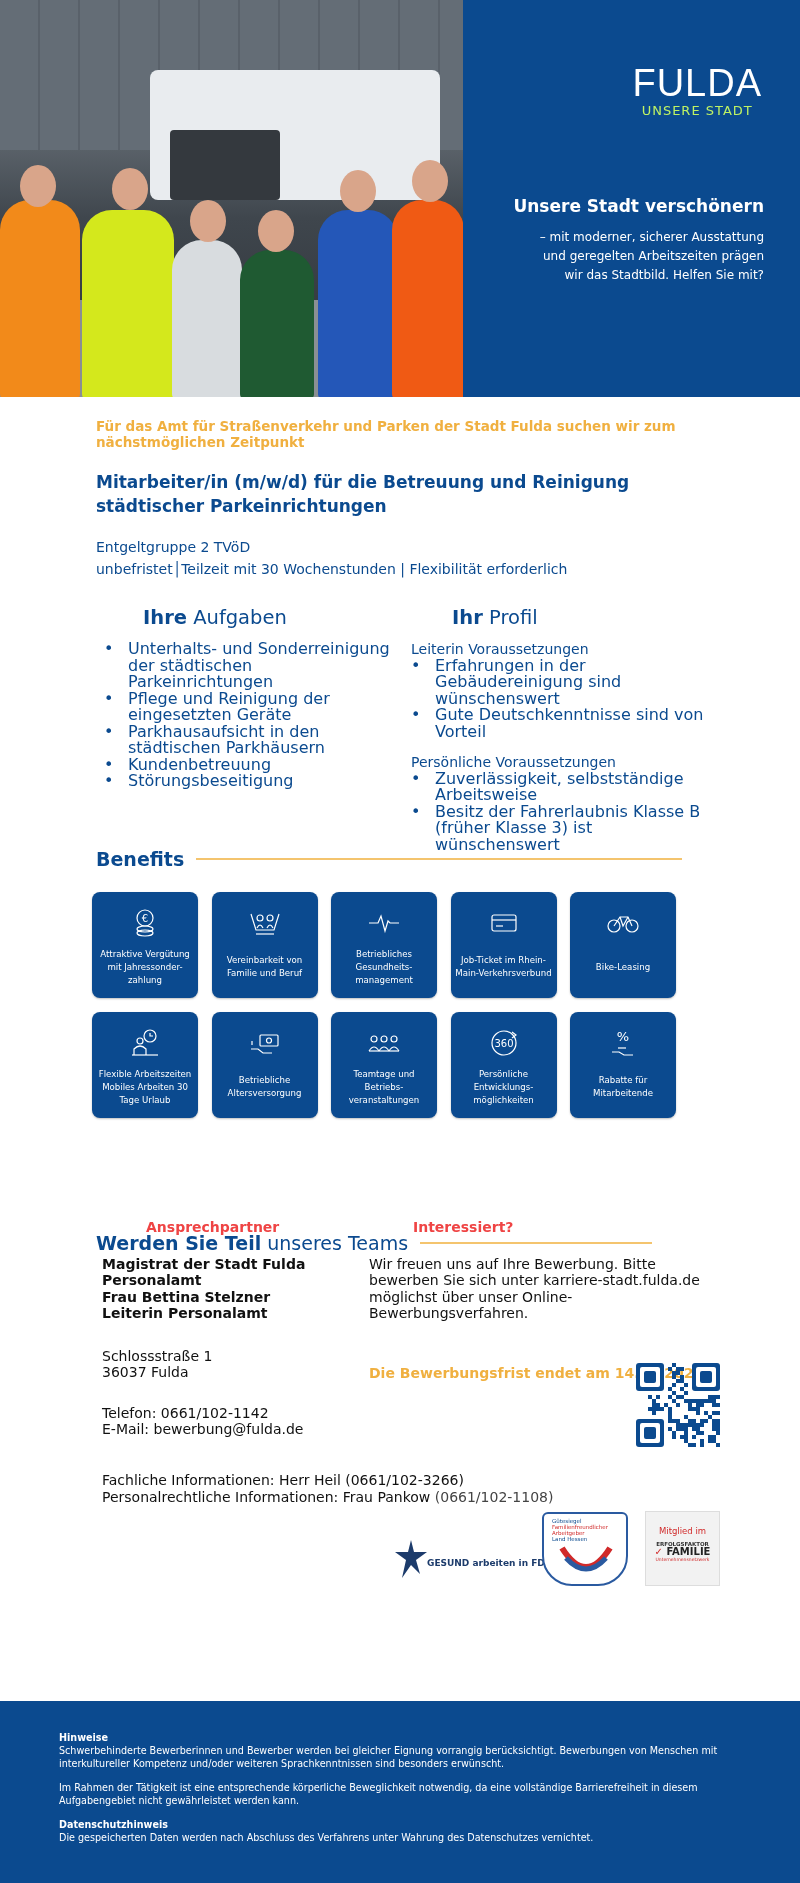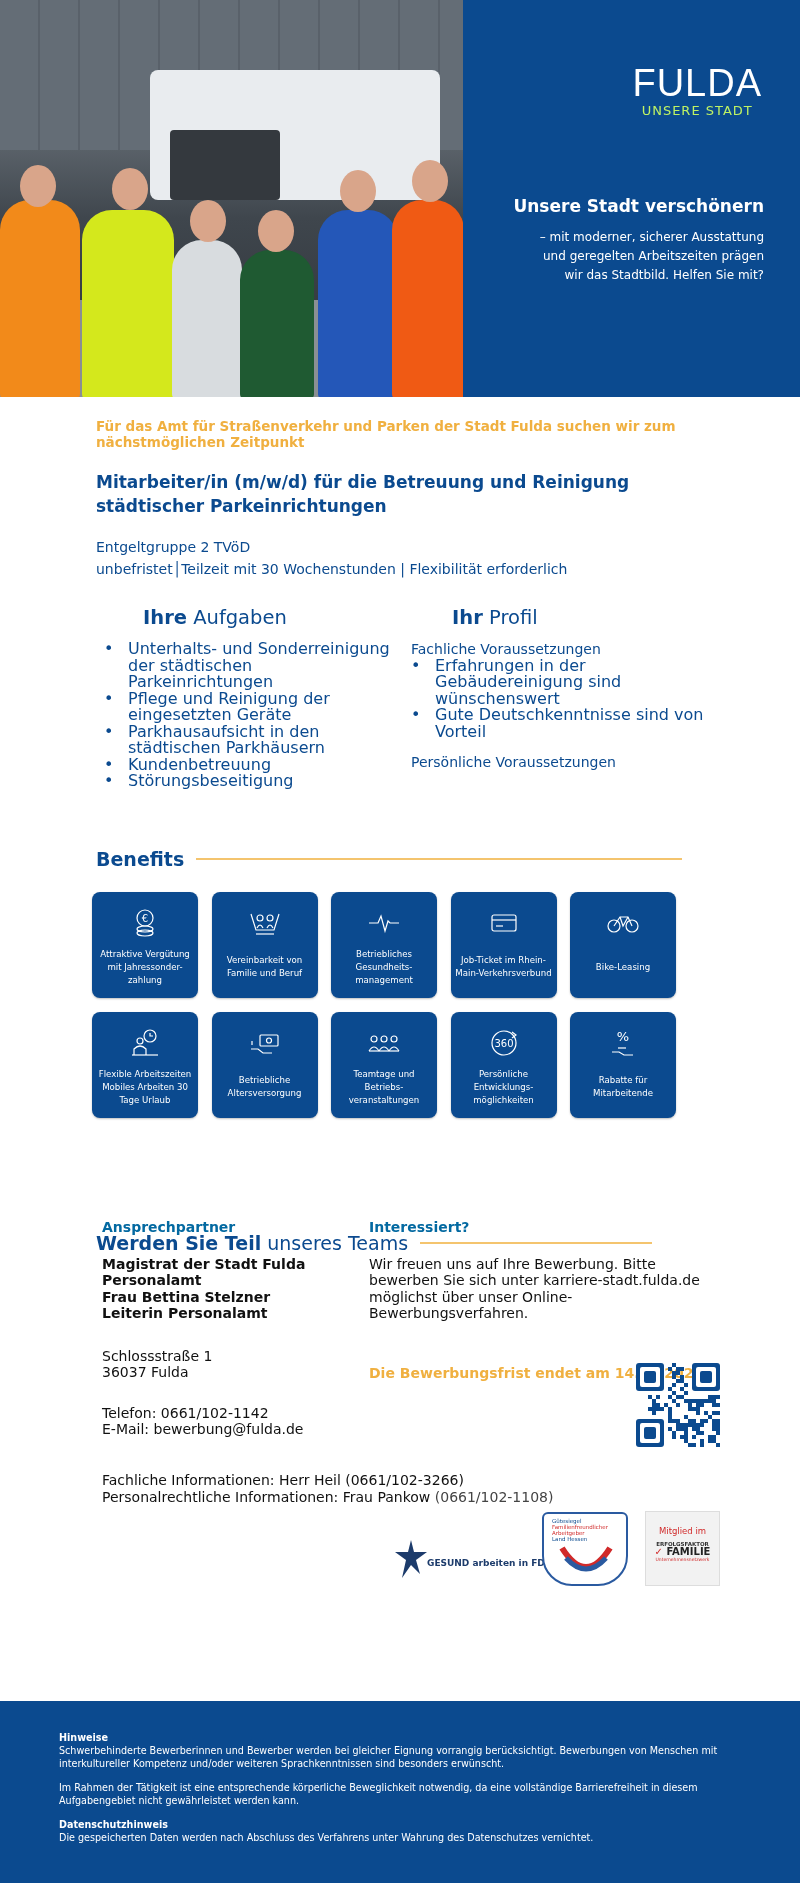--- a/index.html
+++ b/index.html
@@ -50,21 +50,21 @@
   .section-head .t { font-size: 19px; font-weight: bold; color: #0b4a8f; white-space: nowrap; }
   .section-head .line { height: 2px; background: #f4c46e; margin-left: 12px; }
   .benefits-grid { position: absolute; left: 92px; top: 892px; width: 586px; display: grid; grid-template-columns: repeat(5, 106px); column-gap: 13.5px; row-gap: 14px; }
   .tile { height: 106px; background: #0b4a8f; border-radius: 8px; color: #fff; display: flex; flex-direction: column; align-items: center; justify-content: flex-start; padding-top: 12px; text-align: center; box-shadow: 0 1px 2px rgba(0,0,0,0.25); }
   .tile .ic { height: 38px; display: flex; align-items: center; justify-content: center; }
   .tile .lbl { font-size: 8.6px; line-height: 13px; padding: 0 4px; margin-top: 4px; flex: 1; display: flex; align-items: center; justify-content: center; margin-bottom: 10px; }
   .tile svg { stroke: #fff; fill: none; stroke-width: 1.2; }
 
   
   .team-col { position: absolute; font-size: 14px; line-height: 16.5px; }
-  .team-col h3 { font-size: 14px; font-weight: bold; color: #0369a1; margin-bottom: 20px; }
+  .team-col h3 { font-size: 14px; font-weight: bold; color: #ef4444; margin-bottom: 20px; margin-left: 44px; }
   .black { color: #111; }
   .bold { font-weight: bold; }
   .deadline { font-size: 14px; font-weight: bold; color: #f0b040; }
   .qr { position: absolute; left: 636px; top: 1363px; width: 84px; height: 84px; }
   .qr div { position: absolute; background: #0b4a8f; }
 
   .infos { position: absolute; left: 102px; top: 1472px; font-size: 14px; line-height: 17px; color: #111; }
   .infos .gray { color: #444; }
 
   .badges { position: absolute; }
@@ -123,27 +123,31 @@
     <li>Unterhalts- und Sonderreinigung der städtischen Parkeinrichtungen</li>
     <li>Pflege und Reinigung der eingesetzten Geräte</li>
     <li>Parkhausaufsicht in den städtischen Parkhäusern</li>
     <li>Kundenbetreuung</li>
     <li>Störungsbeseitigung</li>
   </ul>
 </div>
 
 <div class="col col-right">
   <h2><b>Ihr</b><span> Profil</span></h2>
-  <div class="sub">Fachliche Voraussetzungen</div>
+  <div class="sub">Leiterin Voraussetzungen</div>
   <ul>
     <li>Erfahrungen in der Gebäudereinigung sind wünschenswert</li>
     <li>Gute Deutschkenntnisse sind von Vorteil</li>
   </ul>
   <div class="gap"></div>
   <div class="sub">Persönliche Voraussetzungen</div>
+  <ul>
+    <li>Zuverlässigkeit, selbstständige Arbeitsweise</li>
+    <li>Besitz der Fahrerlaubnis Klasse B (früher Klasse 3) ist wünschenswert</li>
+  </ul>
 </div>
 
 <div class="section-head" style="left:96px;top:848px;">
   <span class="t">Benefits</span>
   <span class="line" style="width:486px;"></span>
 </div>
 
 <div class="benefits-grid">
   <div class="tile">
     <div class="ic">

